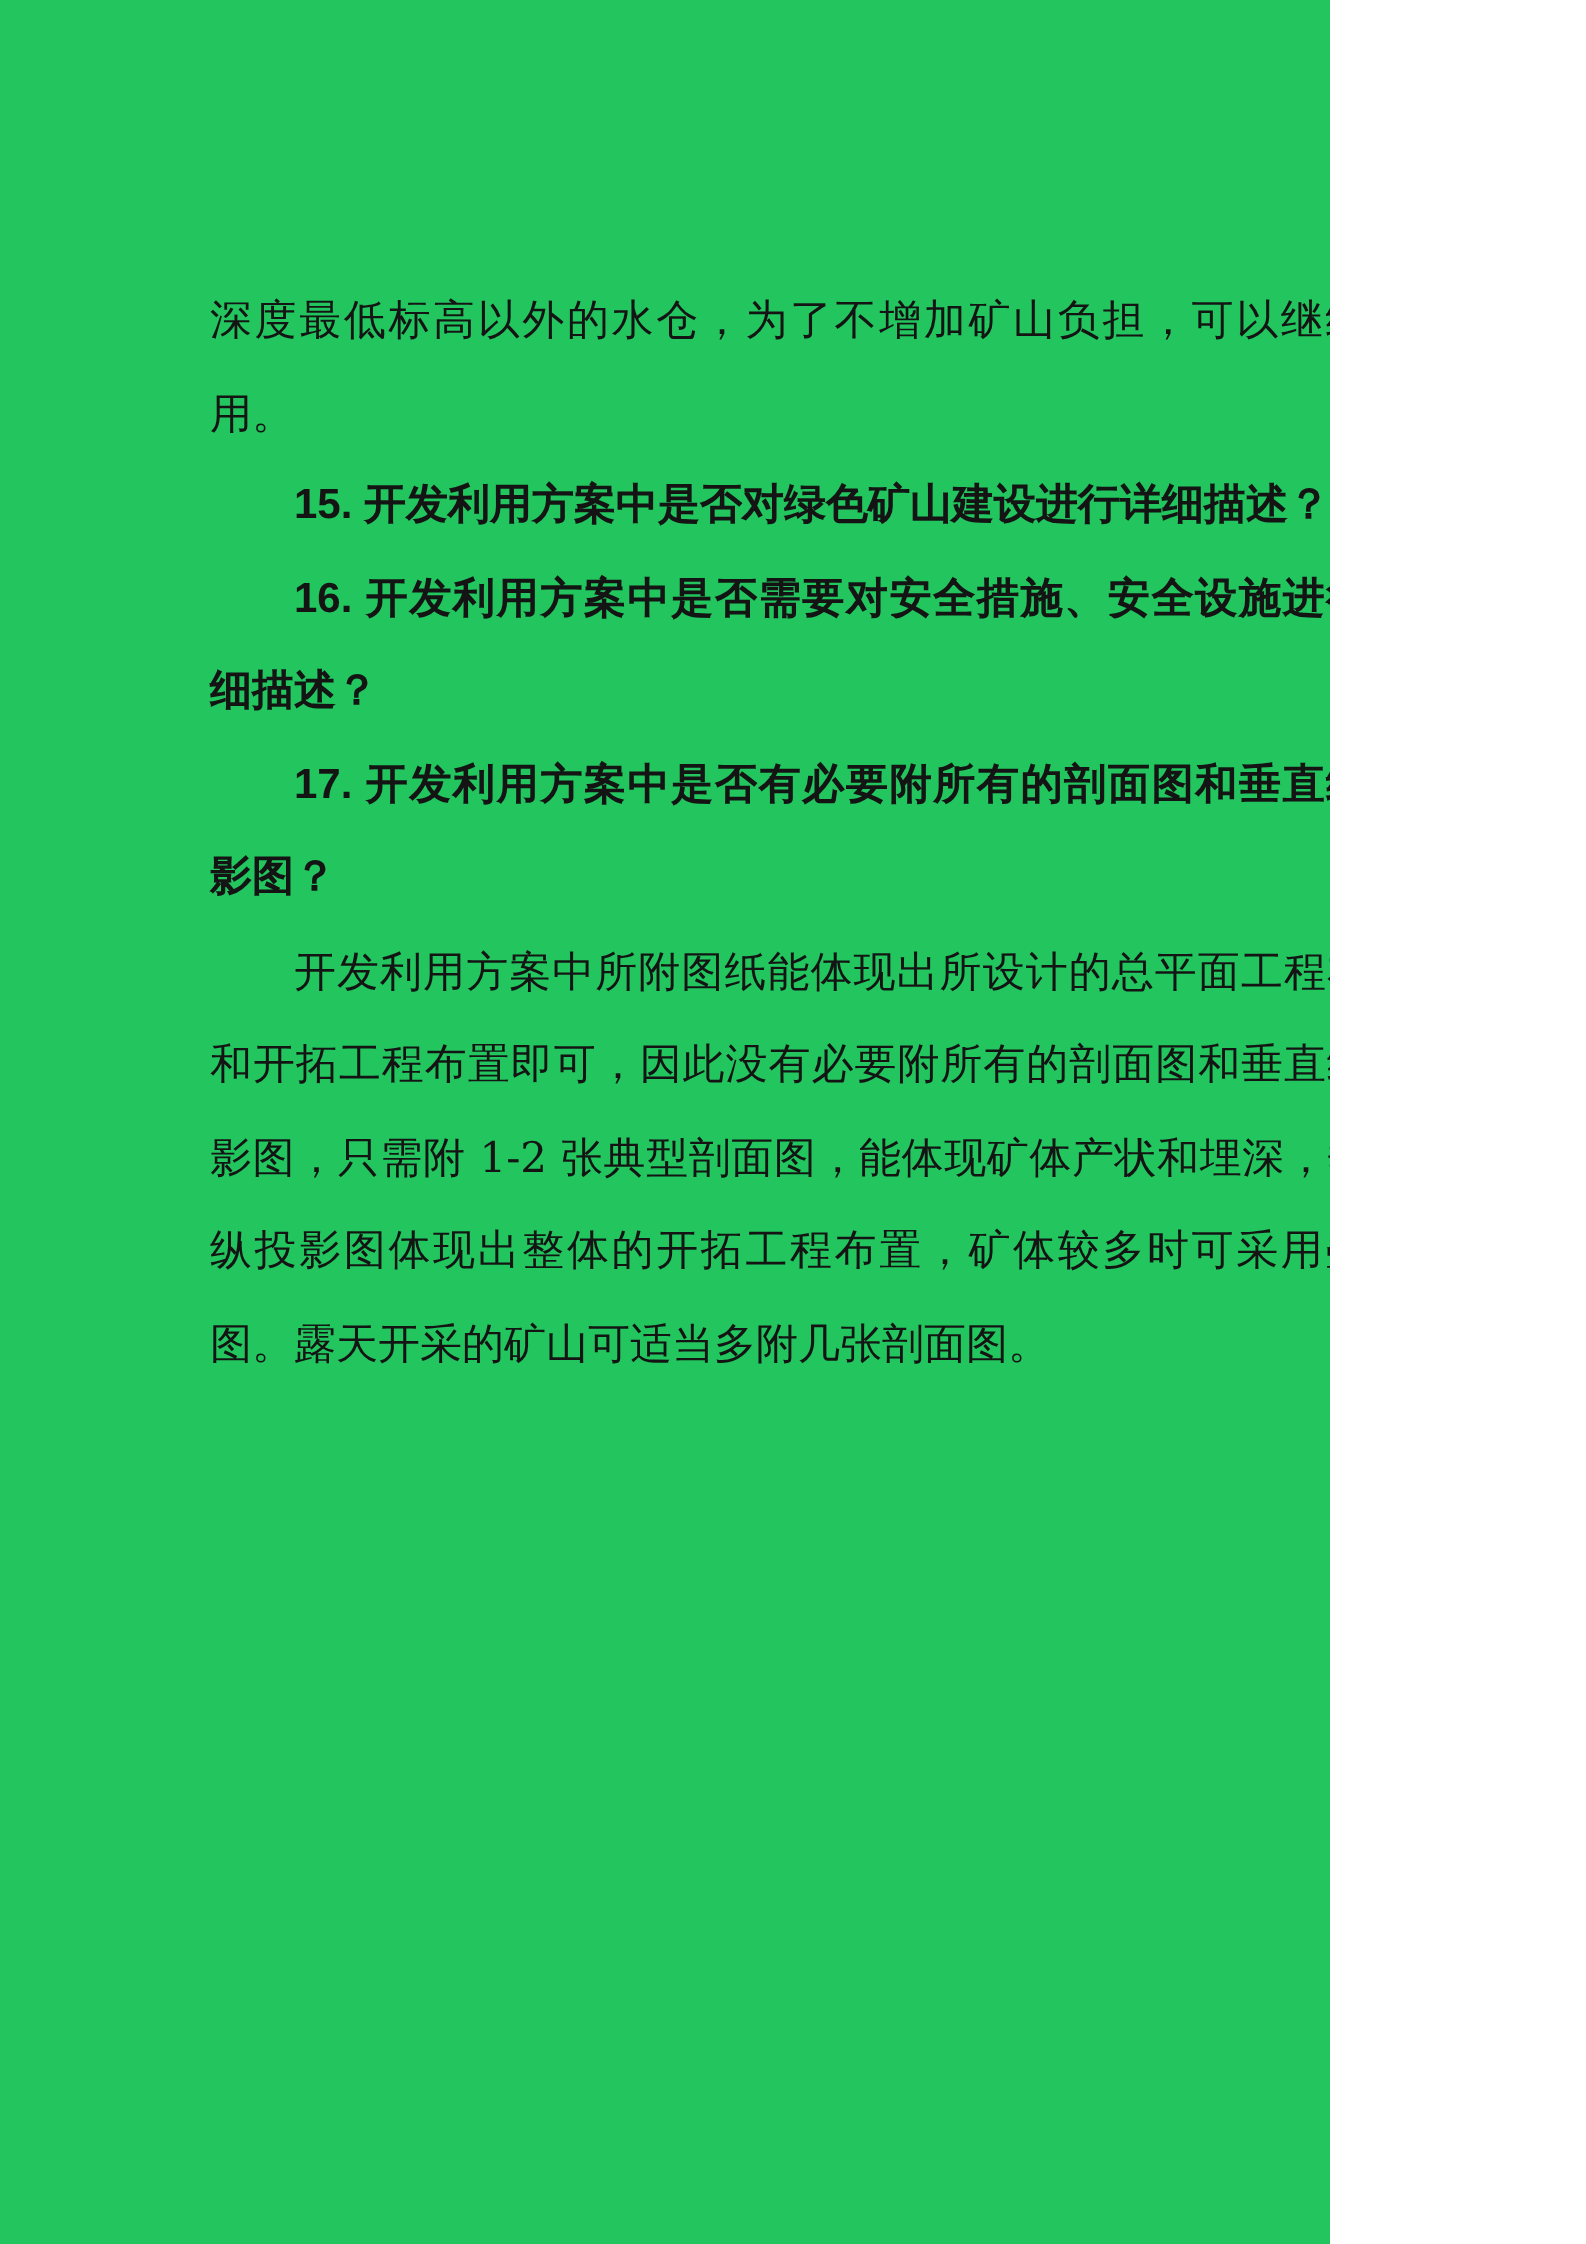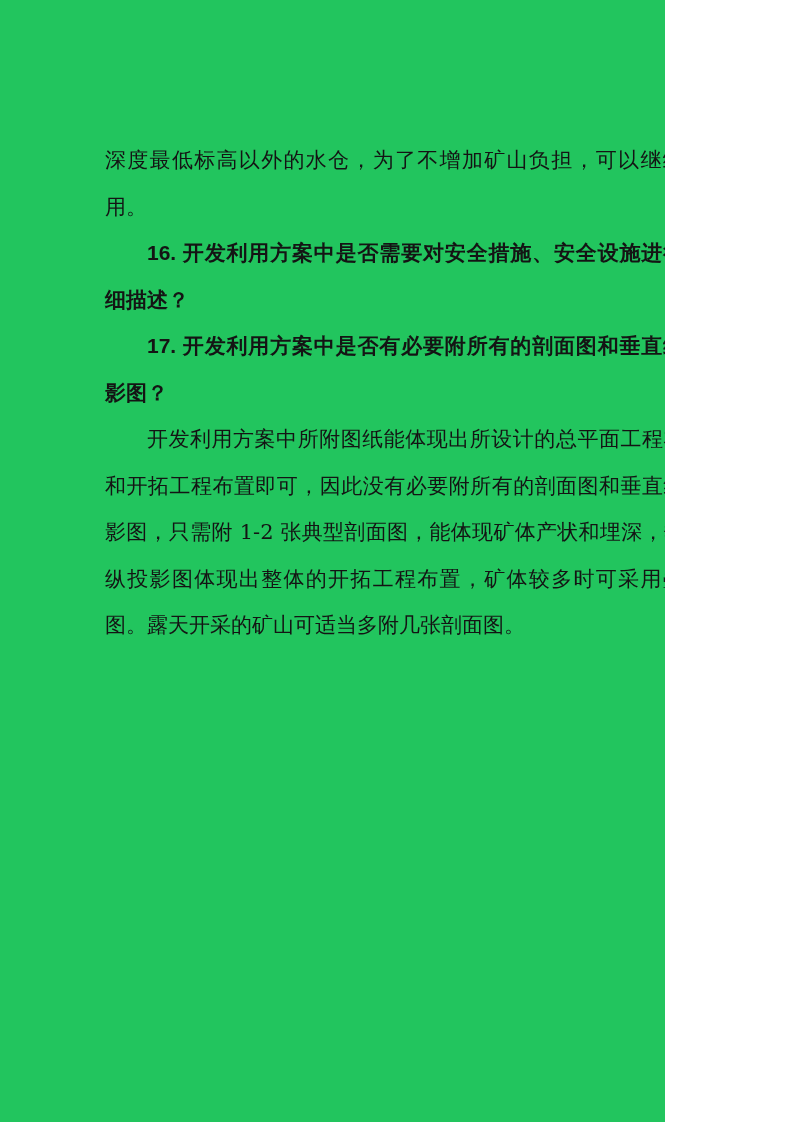--- a/index.html
+++ b/index.html
@@ -43,17 +43,18 @@
     text-indent: 2em;
     font-size: 21.5px;
   }
 </style>
 </head>
 <body>
 
 <div class="page">
   <div class="text-block">
     <p class="para-body no-indent">深度最低标高以外的水仓，为了不增加矿山负担，可以继续使用。</p>
+    <p class="para-question">15. 开发利用方案中是否对绿色矿山建设进行详细描述？</p>
     <p class="para-question">16. 开发利用方案中是否需要对安全措施、安全设施进行详细描述？</p>
     <p class="para-question">17. 开发利用方案中是否有必要附所有的剖面图和垂直纵投影图？</p>
     <p class="para-body">开发利用方案中所附图纸能体现出所设计的总平面工程布置和开拓工程布置即可，因此没有必要附所有的剖面图和垂直纵投影图，只需附 1-2 张典型剖面图，能体现矿体产状和埋深，垂直纵投影图体现出整体的开拓工程布置，矿体较多时可采用叠合图。露天开采的矿山可适当多附几张剖面图。</p>
   </div>
 </div>
 
 </body></html>

